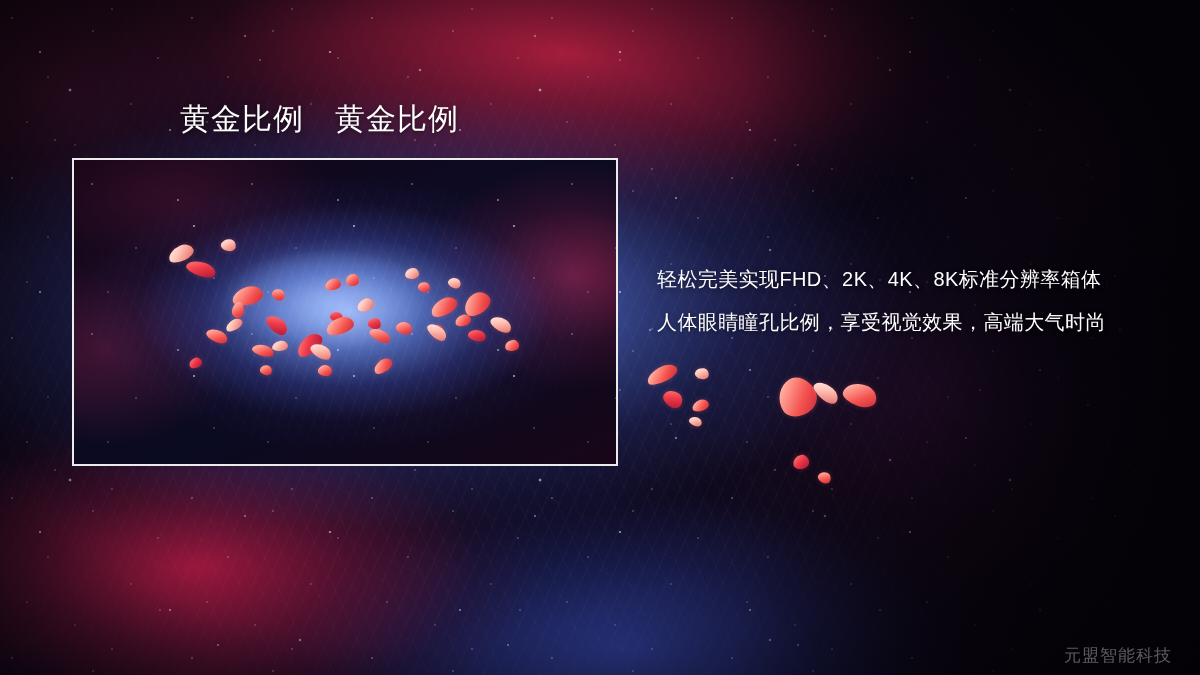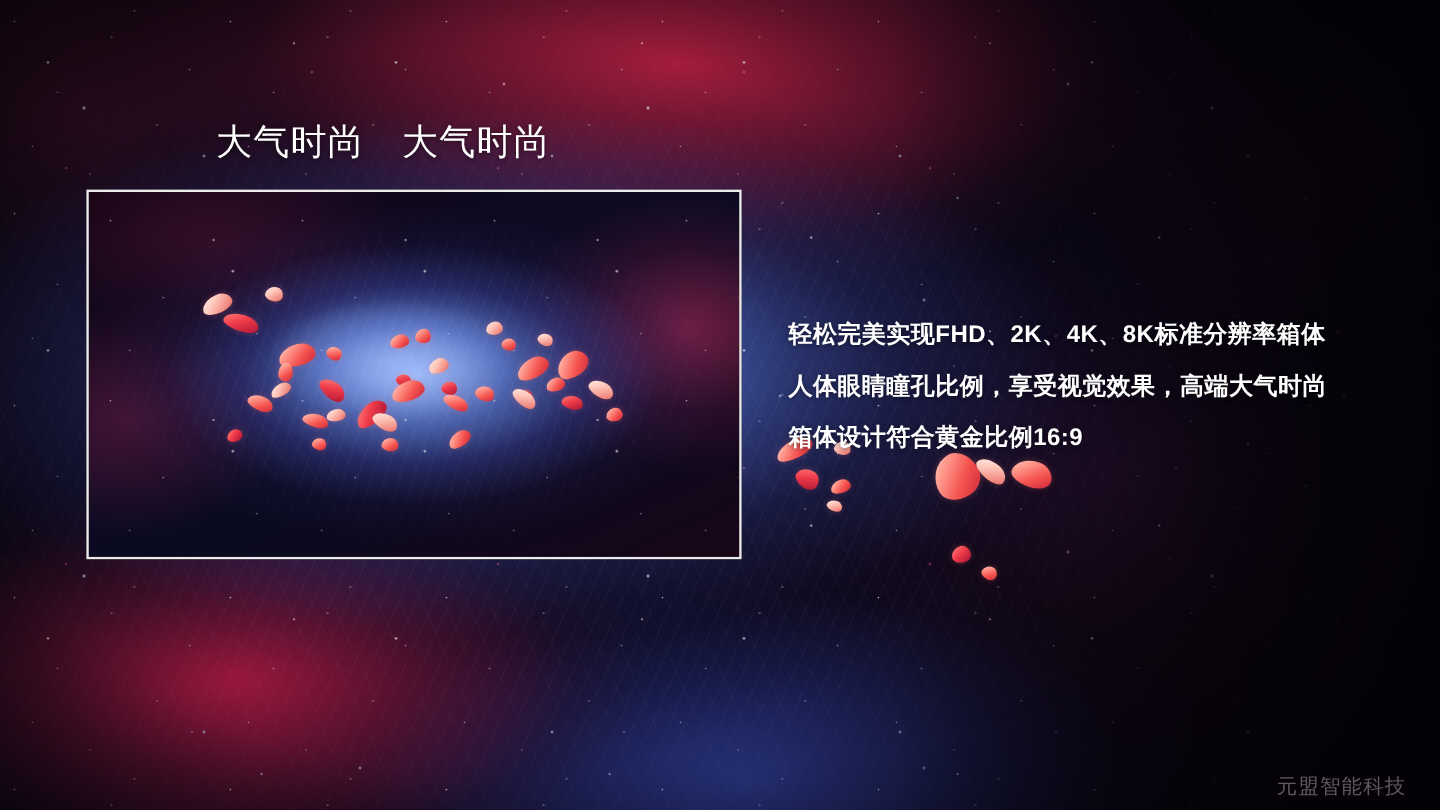--- a/index.html
+++ b/index.html
@@ -182,21 +182,20 @@
     top: 258px;
     width: 520px;
   }
   .body-line {
     font-size: 20px;
     line-height: 43px;
     color: #ffffff;
     letter-spacing: 0.4px;
     white-space: pre;
     text-shadow: 0 1px 4px rgba(0,0,0,0.5);
-    font-weight: bold;
   }
 
   #watermark {
     position: absolute;
     right: 28px;
     bottom: 8px;
     font-size: 17px;
     letter-spacing: 1px;
     color: rgba(205,195,200,0.45);
     white-space: pre;
@@ -263,23 +262,22 @@
       <div class="petal deep" style="left: 663px; top: 391px; width: 20px; height: 16px; transform: rotate(36deg);"></div>
       <div class="petal" style="left: 692px; top: 400px; width: 17px; height: 11px; transform: rotate(-18deg);"></div>
       <div class="petal pale" style="left: 689px; top: 417px; width: 13px; height: 9px; transform: rotate(22deg);"></div>
       <div class="petal" style="left: 778px; top: 378px; width: 38px; height: 38px; transform: rotate(-32deg);"></div>
       <div class="petal pale" style="left: 812px; top: 385px; width: 28px; height: 15px; transform: rotate(40deg);"></div>
       <div class="petal" style="left: 843px; top: 384px; width: 34px; height: 22px; transform: rotate(18deg);"></div>
       <div class="petal deep" style="left: 793px; top: 455px; width: 16px; height: 14px; transform: rotate(-12deg);"></div>
       <div class="petal" style="left: 818px; top: 472px; width: 13px; height: 11px; transform: rotate(26deg);"></div>
     </div>
 
-  <div id="slide-title">大气时尚　大气时尚</div>
+  <div id="slide-title">黄金比例　黄金比例</div>
 
   <div id="body-text">
     <div class="body-line">轻松完美实现FHD、2K、4K、8K标准分辨率箱体</div>
     <div class="body-line">人体眼睛瞳孔比例，享受视觉效果，高端大气时尚</div>
-    <div class="body-line">箱体设计符合黄金比例16:9</div>
   </div>
 
   <div id="watermark">元盟智能科技</div>
 
 </div>
 
 </body></html>

